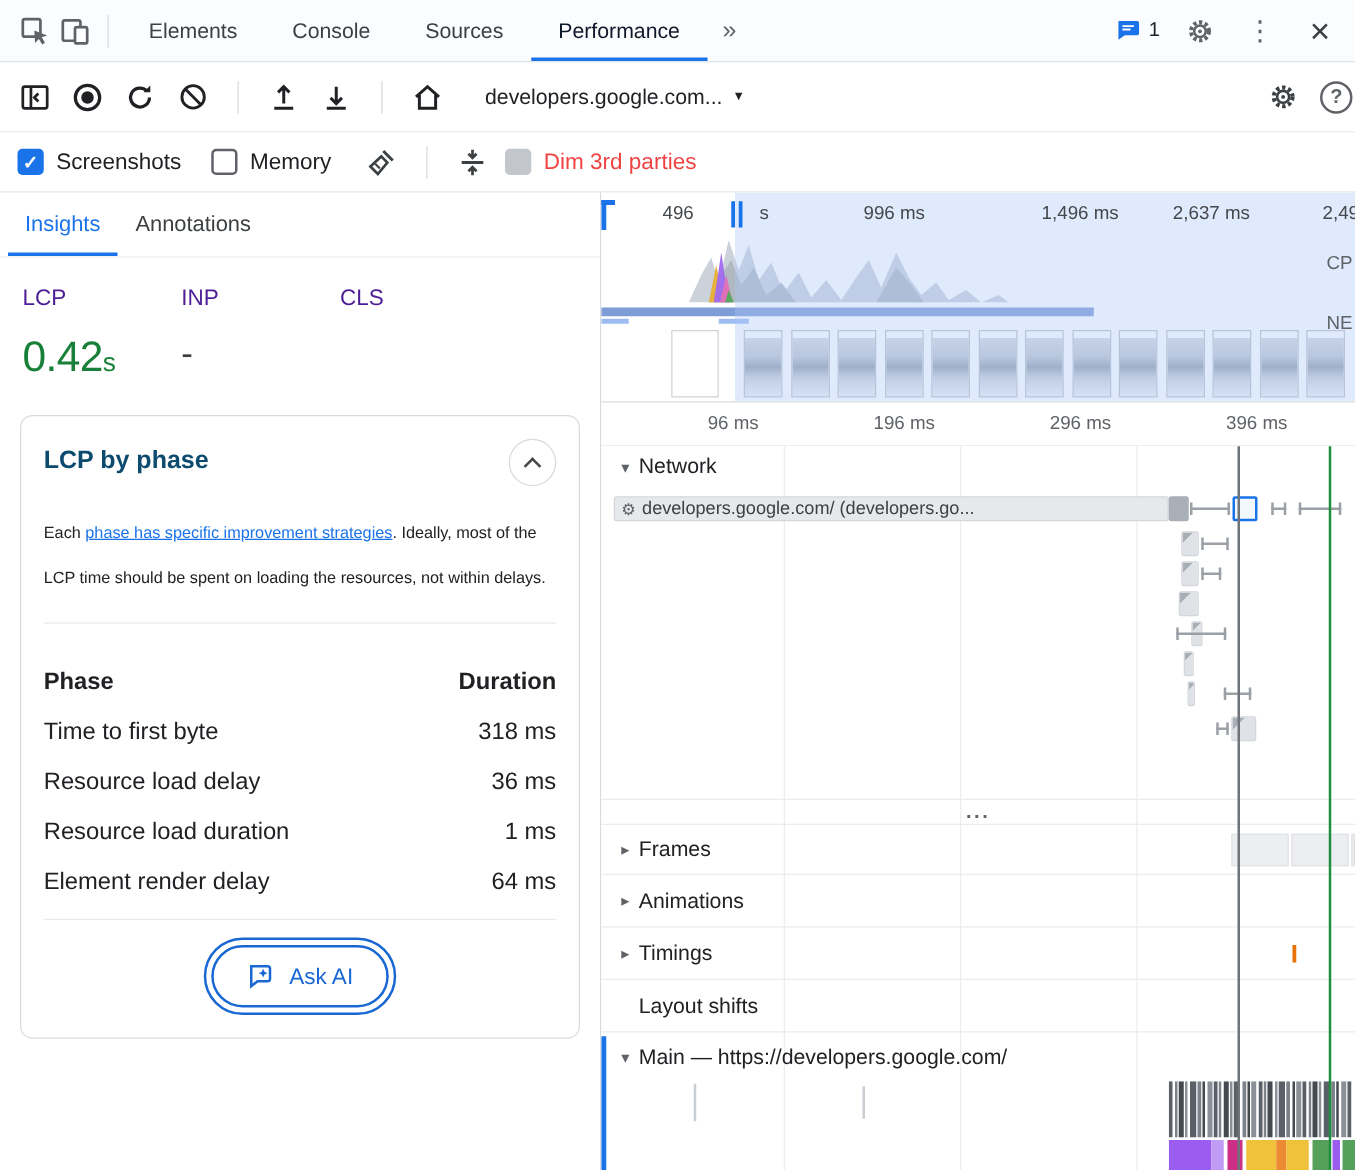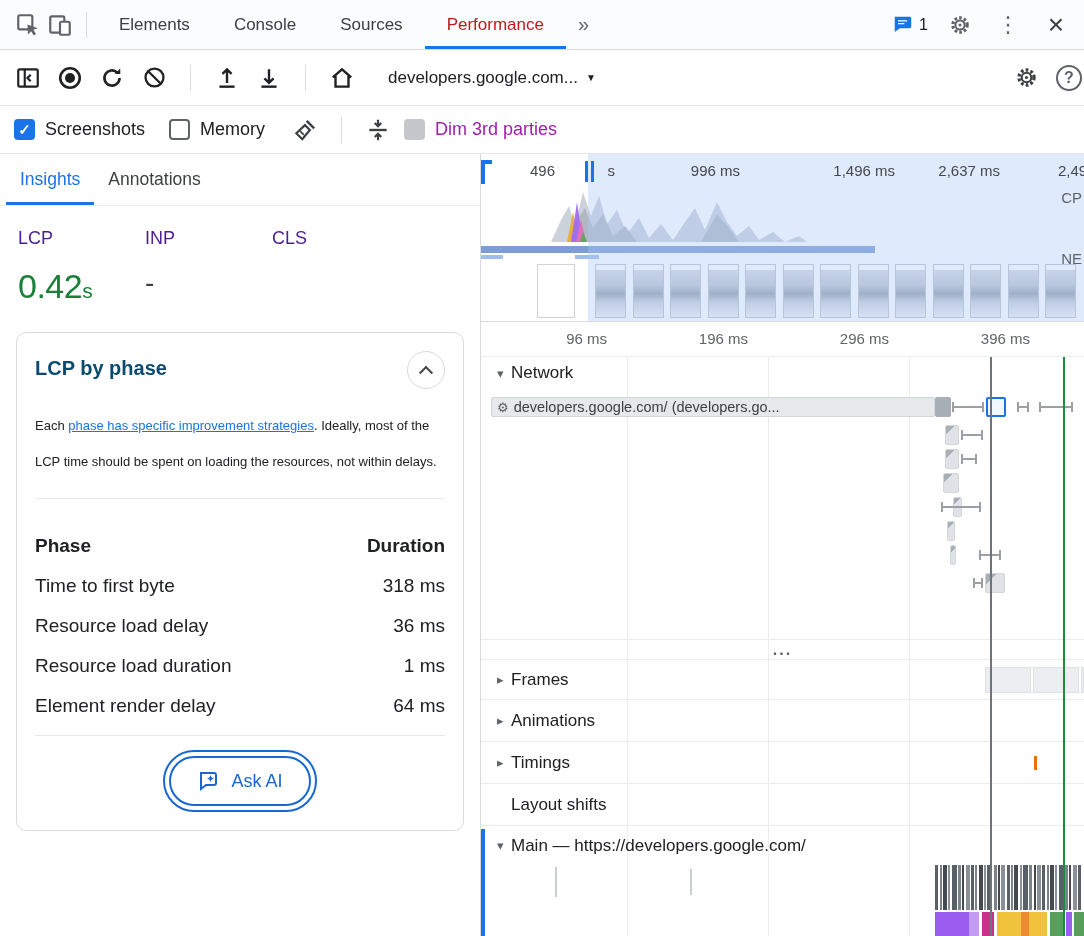--- a/index.html
+++ b/index.html
@@ -5,40 +5,40 @@
 *{box-sizing:border-box;margin:0;padding:0}
 html,body{width:1084px;height:936px;overflow:hidden;background:#fff;color:#202124;
   font-family:"Liberation Sans",sans-serif;}
 svg{display:block}
 .icon-btn{display:flex;align-items:center;justify-content:center;width:32px;height:32px;cursor:pointer}
 .vsep{width:1px;height:26px;background:#d7dade;margin:0 10px}
 
 .topbar{height:50px;display:flex;align-items:center;background:#fbfcfd;border-bottom:1px solid #dadce0;padding-left:12px}
 .topbar .tabs{display:flex;height:100%}
 .topbar .tab{display:flex;align-items:center;padding:0 22px;font-size:17px;color:#3c4043;cursor:pointer}
-.topbar .tab.active{color:#b91c1c;box-shadow:inset 0 -3px 0 #1a73e8;font-weight:500}
+.topbar .tab.active{color:#0f172a;box-shadow:inset 0 -3px 0 #1a73e8;font-weight:500}
 .topbar .more{display:flex;align-items:center;padding:0 12px;font-size:20px;color:#5f6368;cursor:pointer}
 .topbar .right{margin-left:auto;display:flex;align-items:center;gap:16px;padding-right:12px}
 .msg{display:flex;align-items:center;gap:5px;cursor:pointer}
 .msg span{font-size:16px;color:#202124}
 .glyph span{font-size:22px;color:#5f6368;line-height:1}
 
 .ptoolbar{height:56px;display:flex;align-items:center;gap:10px;padding:0 12px;border-bottom:1px solid #e3e6e9;background:#fff}
 .url-select{display:flex;align-items:center;gap:8px;font-size:17px;color:#202124;cursor:pointer;margin-left:20px}
 .url-select .caret{font-size:10px;color:#202124}
 .help-circle{width:26px;height:26px;border:2px solid #5f6368;border-radius:50%;display:flex;align-items:center;justify-content:center;font-size:16px;color:#5f6368;font-weight:bold}
 .ptoolbar .right{margin-left:auto;display:flex;align-items:center;gap:14px;margin-right:-10px}
 
 .optbar{height:48px;display:flex;align-items:center;gap:10px;padding:0 14px;border-bottom:1px solid #e3e6e9;background:#fff}
 .cb{width:21px;height:21px;border-radius:4px;display:flex;align-items:center;justify-content:center;cursor:pointer;flex:none}
 .cb.checked{background:#1a73e8;color:#fff;font-size:15px;font-weight:bold}
 .cb.un{border:2px solid #5f6368;background:#fff}
 .cb.disabled{background:#c3c7cc;border:2px solid #c3c7cc}
 .opt-label{font-size:18px;color:#202124;margin-right:14px}
-.opt-label.dim{color:#a21caf}
+.opt-label.dim{color:#ef4444}
 
 .content{display:flex;height:782px}
 .sidebar{width:481px;border-right:1px solid #d7dade;overflow:hidden;flex:none}
 .timeline{position:relative;flex:1;overflow:hidden}
 
 .s-tabs{height:52px;display:flex;align-items:center;padding-left:6px;border-bottom:1px solid #eceff1}
 .s-tab{padding:0 14px;height:100%;display:flex;align-items:center;font-size:17.5px;color:#3c4043;cursor:pointer}
 .s-tab.active{color:#1a73e8;font-weight:500;box-shadow:inset 0 -3px 0 #1a73e8}
 .metrics{display:flex;padding:22px 18px 4px}
 .metric{width:127px}
@@ -339,21 +339,21 @@
           <div class="thumb" style="left: 526.5px;"></div>
           <div class="thumb" style="left: 564px;"></div>
         </div>
       <div class="mm-curtain"></div>
       <div class="mm-label" style="left:30px;width:44px">496</div>
       <div class="mm-label" style="left:120px;width:14px">s</div>
       <div class="mm-label" style="left:191px;width:68px">996 ms</div>
       <div class="mm-label" style="left:332px;width:82px">1,496 ms</div>
       <div class="mm-label" style="left:437px;width:82px">2,637 ms</div>
       <div class="mm-label" style="left:577px;width:40px;text-align:left">2,49</div>
-      <div class="mm-side" style="top:35px">CP</div>
+      <div class="mm-side" style="top:48px">CP</div>
       <div class="mm-side" style="top:96px">NE</div>
       <div class="h-left"></div>
       <div class="h-bar" style="left:104px"></div>
       <div class="h-bar" style="left:110px"></div>
     </div>
 
     <div class="ruler">
       <div class="r-label" style="left:66px;width:60px">96 ms</div>
       <div class="r-label" style="left:197px;width:70px">196 ms</div>
       <div class="r-label" style="left:338px;width:70px">296 ms</div>

